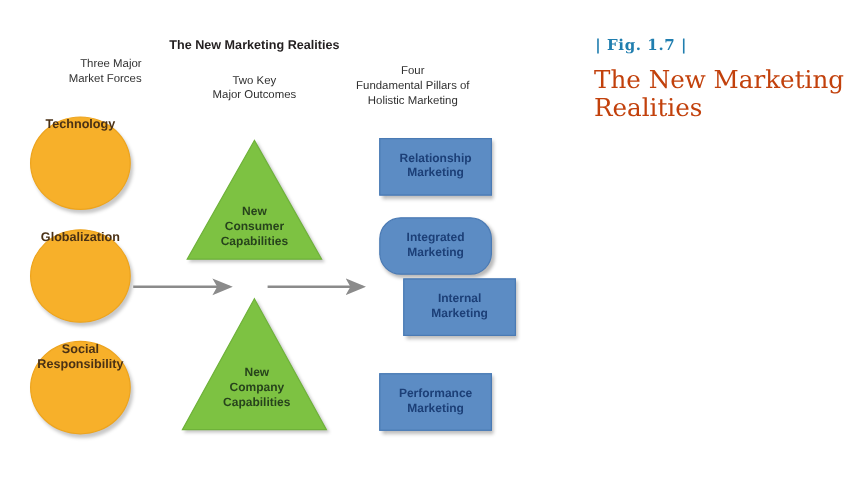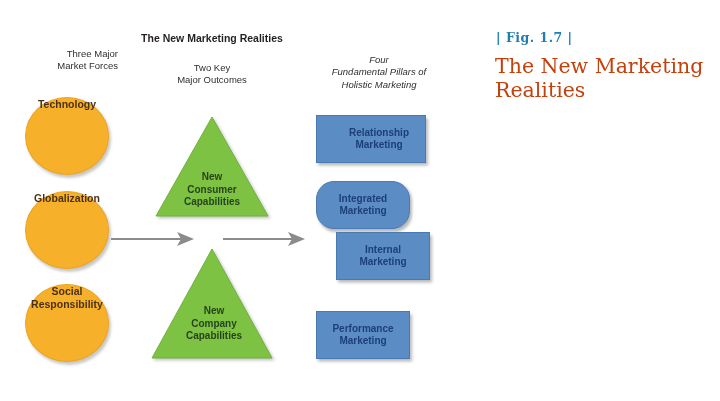--- a/index.html
+++ b/index.html
@@ -13,21 +13,21 @@
   .diagram-title {
     position:absolute; left:118px; top:32px; width:188px;
     text-align:center; font-weight:bold; font-size:10.5px; color:#231f20;
   }
   .col-header {
     position:absolute; text-align:center; font-size:9.5px; line-height:1.3;
     color:#2f2f2f;
   }
   .col-header.c1 { left:16px;  top:48px; width:102px;text-align:right; }
   .col-header.c2 { left:161px; top:62px; width:102px; }
-  .col-header.c3 { left:317px; top:54px; width:124px;font-style:italic; }
+  .col-header.c3 { left:282px; top:54px; width:124px; }
 
   
   .force {
     position:absolute; left:25px; width:82px; height:76px; border-radius:50%;
     background:var(--force-fill); border:1px solid var(--force-edge);
     box-shadow:2px 3px 3px rgba(0,0,0,0.22);
     display:flex; justify-content:center;
   }
   .force.f1 { top:97px; }
   .force.f2 { top:191px; }
@@ -54,21 +54,21 @@
   .outcome-label.o1 { left:157px; top:171px; }
   .outcome-label.o2 { left:159px; top:305px; }
 
   
   .pillar {
     position:absolute; left:316px; width:92px; height:46px;
     background:var(--pillar-fill); border:1px solid var(--pillar-edge);
     box-shadow:2px 2.5px 3px rgba(0,0,0,0.28);
     display:flex; align-items:center; justify-content:center;
   }
-  .pillar.p1 { top:115px;padding-left:16px; }
+  .pillar.p1 { top:115px; }
   .pillar.p2 { top:181px;border-radius:18px; }
   .pillar.p3 { top:232px;margin-left:20px; }
   .pillar.p4 { top:311px; }
   .pillar .lbl {
     font-weight:bold; font-size:10px; line-height:1.25; text-align:center;
     color:var(--pillar-text);
   }
 
   
   .fig-number {

